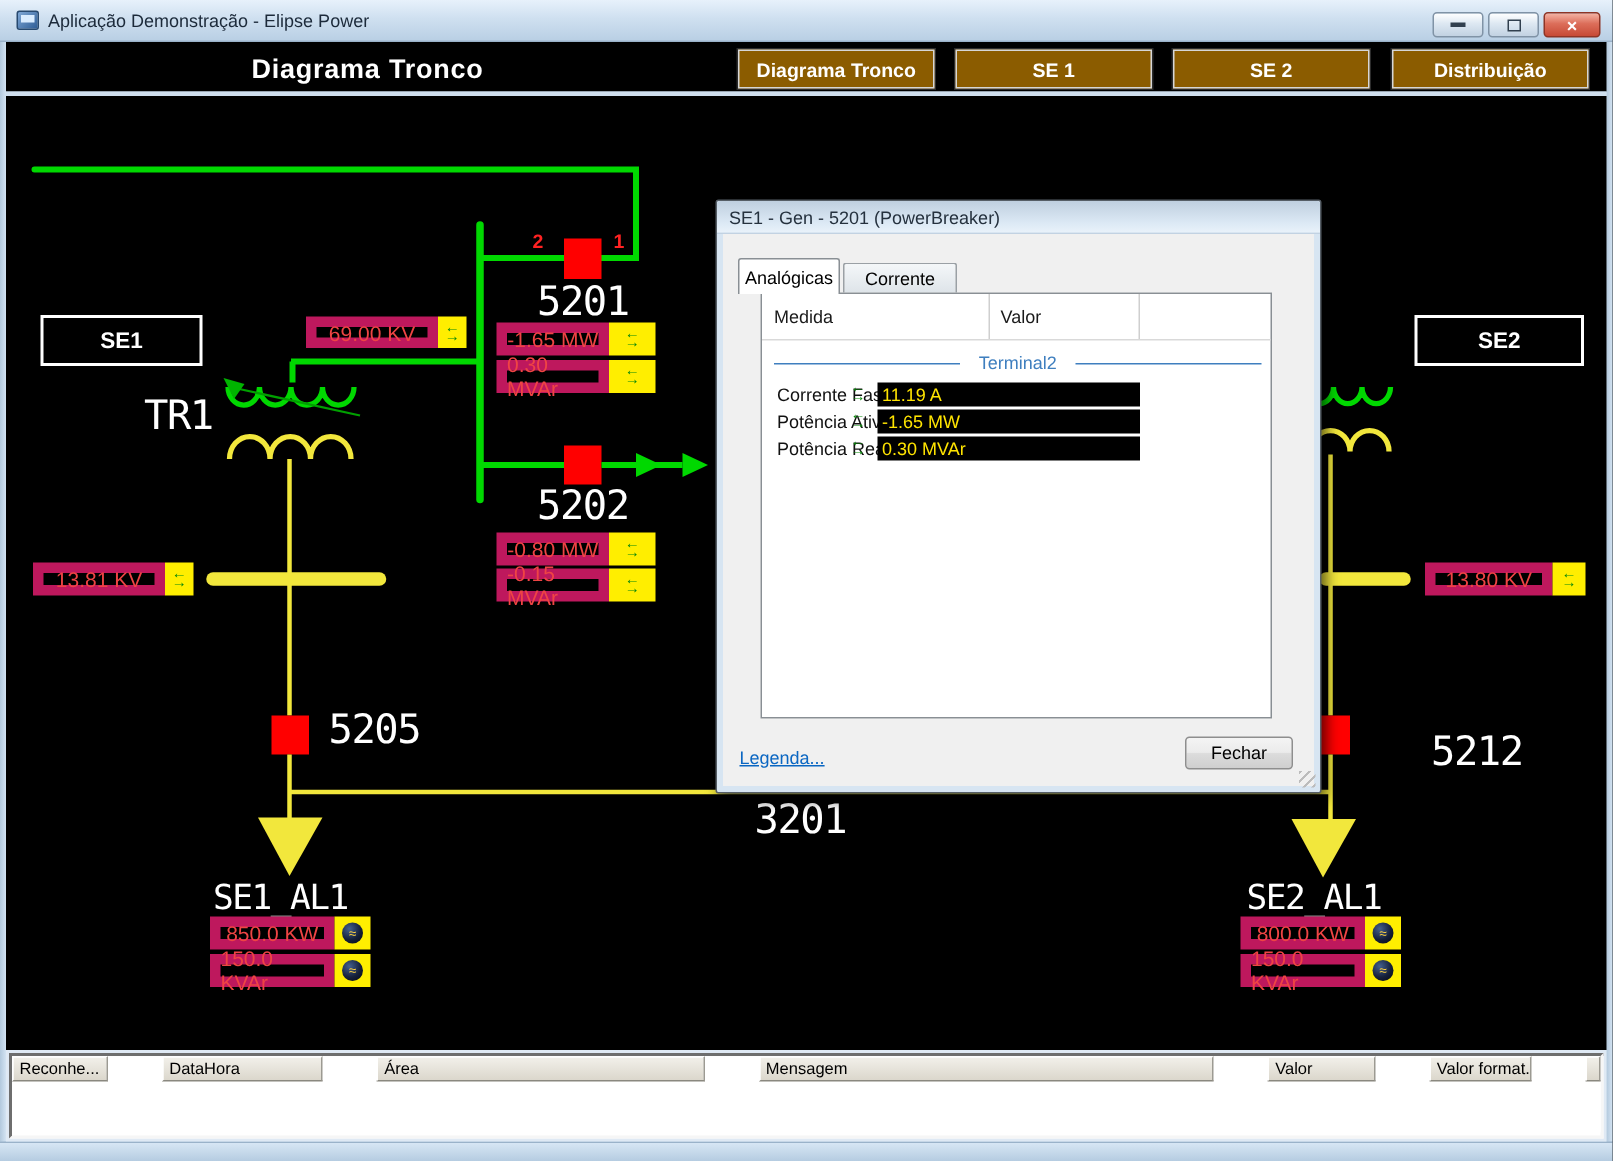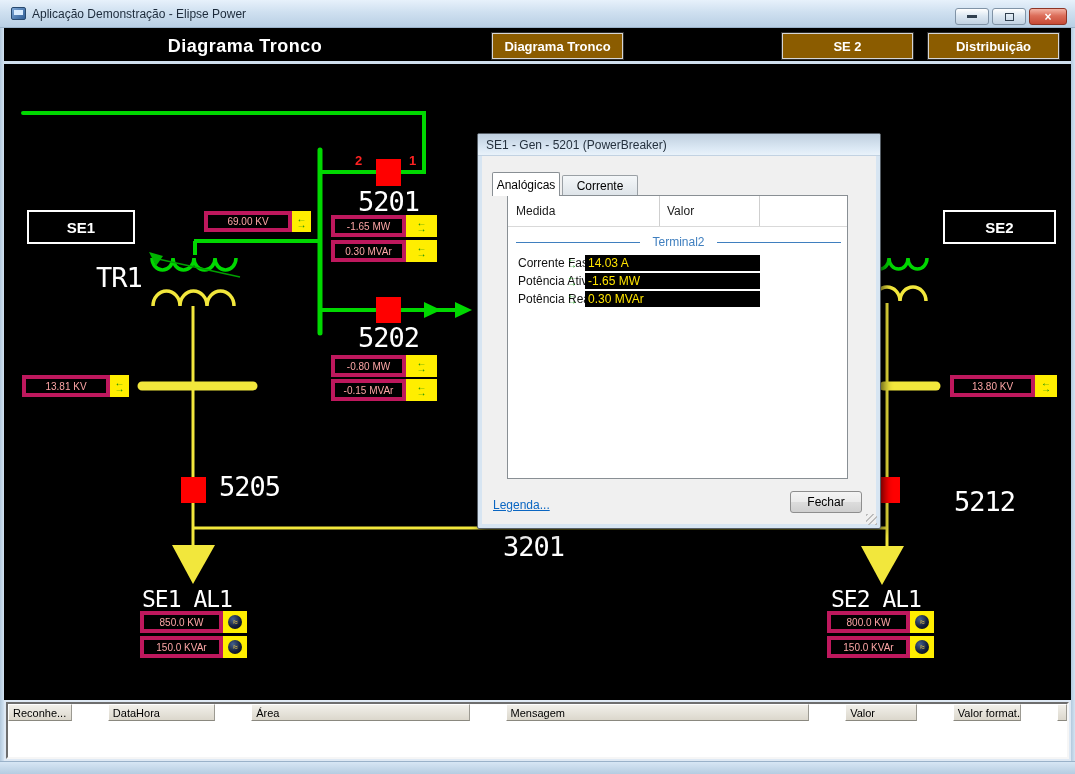--- a/index.html
+++ b/index.html
@@ -43,21 +43,21 @@
 
   .scada-big { font-family:"DejaVu Sans Mono", monospace; color:#fff; font-size:27px; letter-spacing:-1px; }
   .scada-mid { font-family:"DejaVu Sans Mono", monospace; color:#fff; font-size:23px; letter-spacing:-1px; }
   .term-num { color:#ff2222; font-weight:bold; font-size:13px; font-family:"Liberation Sans",sans-serif; }
   .station-box { border:2px solid #fff; background:#000; color:#fff; font-weight:bold; font-size:15px;
     display:flex; align-items:center; justify-content:center; }
 
   
   .mbox { display:flex; align-items:stretch; height:22px; }
   .mval { display:flex; align-items:center; justify-content:center; background:#000;
-    border:4px solid #be185d; color:#fca5a5; font-size:10px; }
+    border:7px solid #be185d; color:#ef4444; font-size:14px; }
   .msq { background:#ffee00; display:flex; align-items:center; justify-content:center; }
   .swap { display:flex; flex-direction:column; line-height:6px; font-size:10px; font-weight:bold;
     color:#0c8a0c; font-style:normal; }
   .swap i { font-style:normal; display:block; height:6px; }
   .trend { width:14px; height:14px; border-radius:50%;
     background:radial-gradient(circle at 35% 30%, #44608e 0%, #15203a 55%, #05080f 100%);
     display:flex; align-items:center; justify-content:center; color:#ffd23f; font-size:9px; font-style:normal; }
 
   
   #dialog { left:477px; top:133px; width:404px; height:396px; background:#d7e5f2;
@@ -124,20 +124,21 @@
   </div>
 
   <div class="frame-side abs" style="left:0;"></div>
   <div class="frame-side abs" style="left:1071px;"></div>
   <div id="frame-bottom" class="abs"></div>
 
   <div id="navbar" class="abs"></div>
   <div id="nav-sep" class="abs"></div>
   <div id="page-title" class="abs">Diagrama Tronco</div>
   <div class="navbtn abs" style="left:492px;">Diagrama Tronco</div>
+  <div class="navbtn abs" style="left:637px;">SE 1</div>
   <div class="navbtn abs" style="left:782px;">SE 2</div>
   <div class="navbtn abs" style="left:928px;">Distribuição</div>
 
   <div id="canvas" class="abs"></div>
 
   <svg id="diagram-svg" class="abs" viewBox="4 64 1067 636">
 
     <path d="M23,113 H424 V172 H401" fill="none" stroke="#00d800" stroke-width="4" stroke-linecap="round"></path>
     <line x1="320" y1="150" x2="320" y2="333" stroke="#00d800" stroke-width="5" stroke-linecap="round"></line>
     <line x1="322" y1="172" x2="376" y2="172" stroke="#00d800" stroke-width="4"></line>
@@ -301,21 +302,21 @@
         <span class="gline"></span>
         <span class="gtext">Terminal2</span>
         <span class="gline"></span>
       </div>
       <div class="drow" style="top:58px;">
         <span class="dlabel">Corrente Fase A</span>
         <span class="dswap swap">
             <i>←</i>
             <i>→</i>
           </span>
-        <span class="dval">14.03 A</span>
+        <span class="dval">11.19 A</span>
       </div>
       <div class="drow" style="top:76px;">
         <span class="dlabel">Potência Ativa Trifásica</span>
         <span class="dswap swap">
             <i>←</i>
             <i>→</i>
           </span>
         <span class="dval">-1.65 MW</span>
       </div>
       <div class="drow" style="top:94px;">

